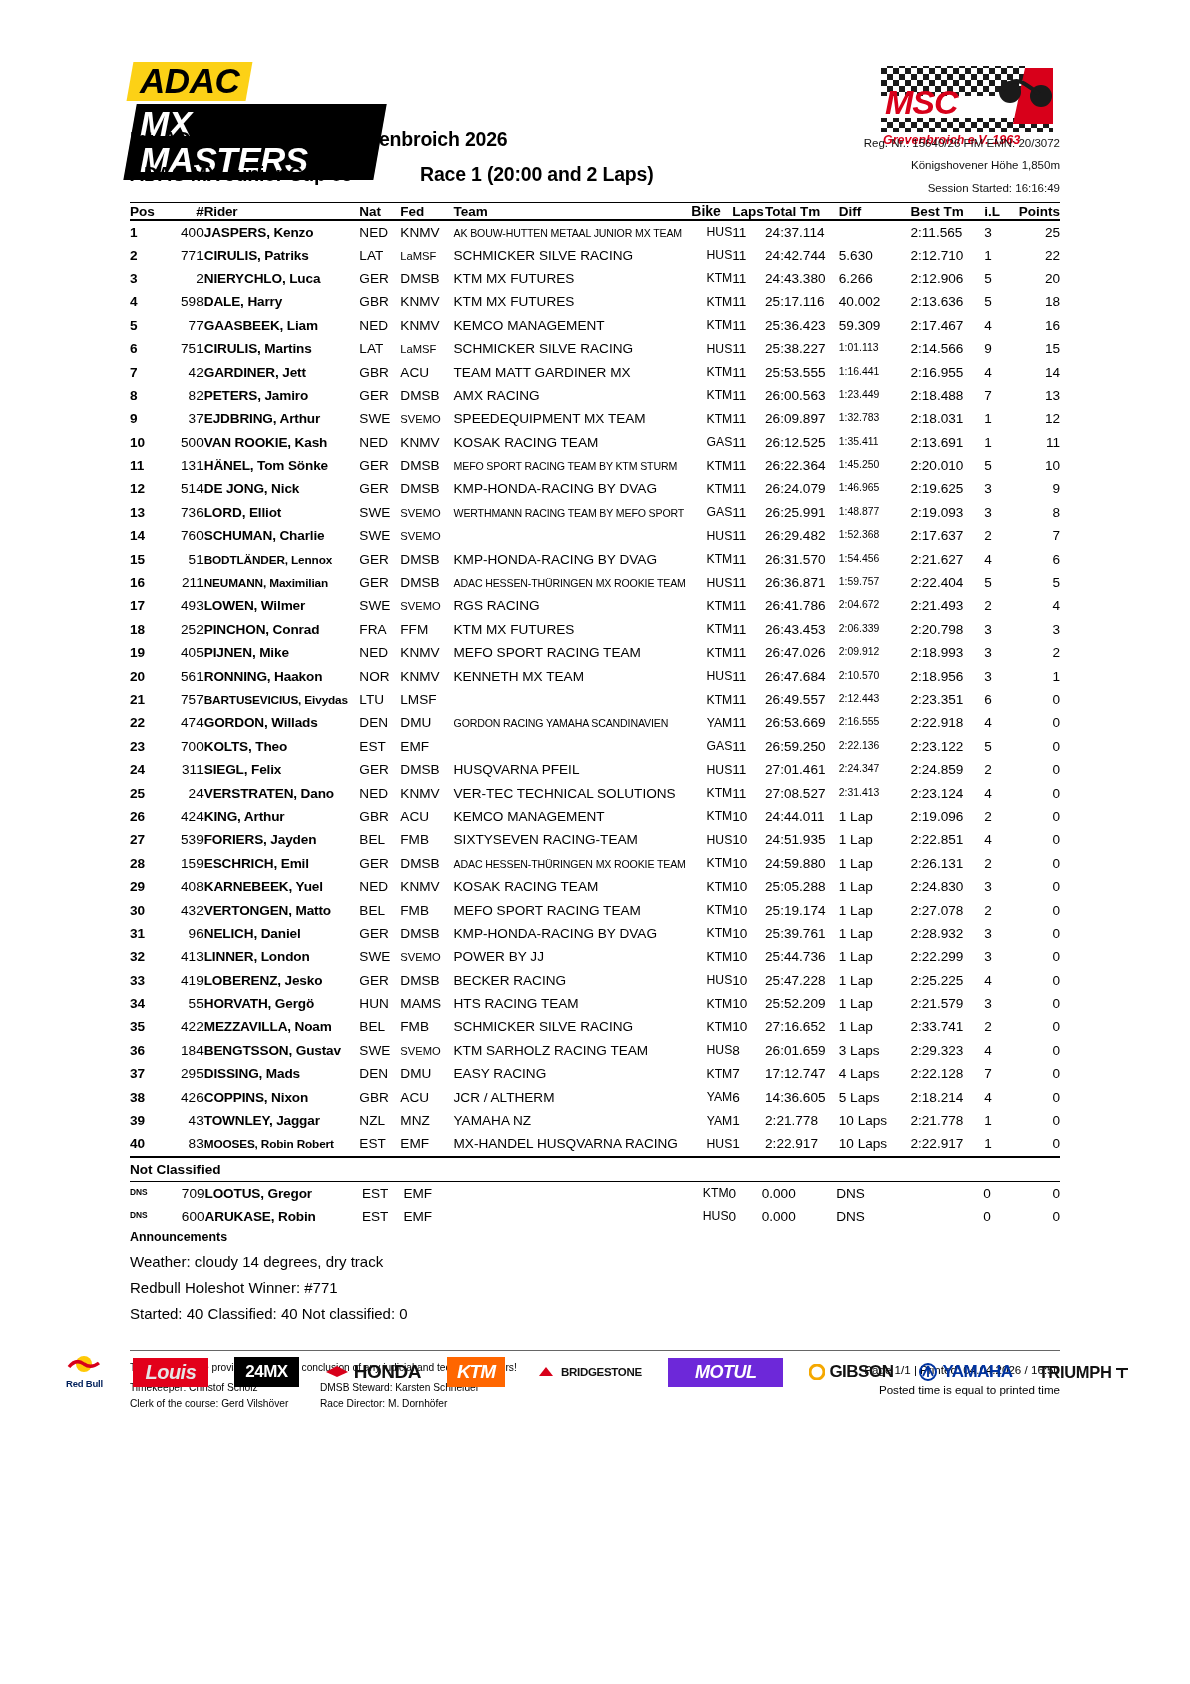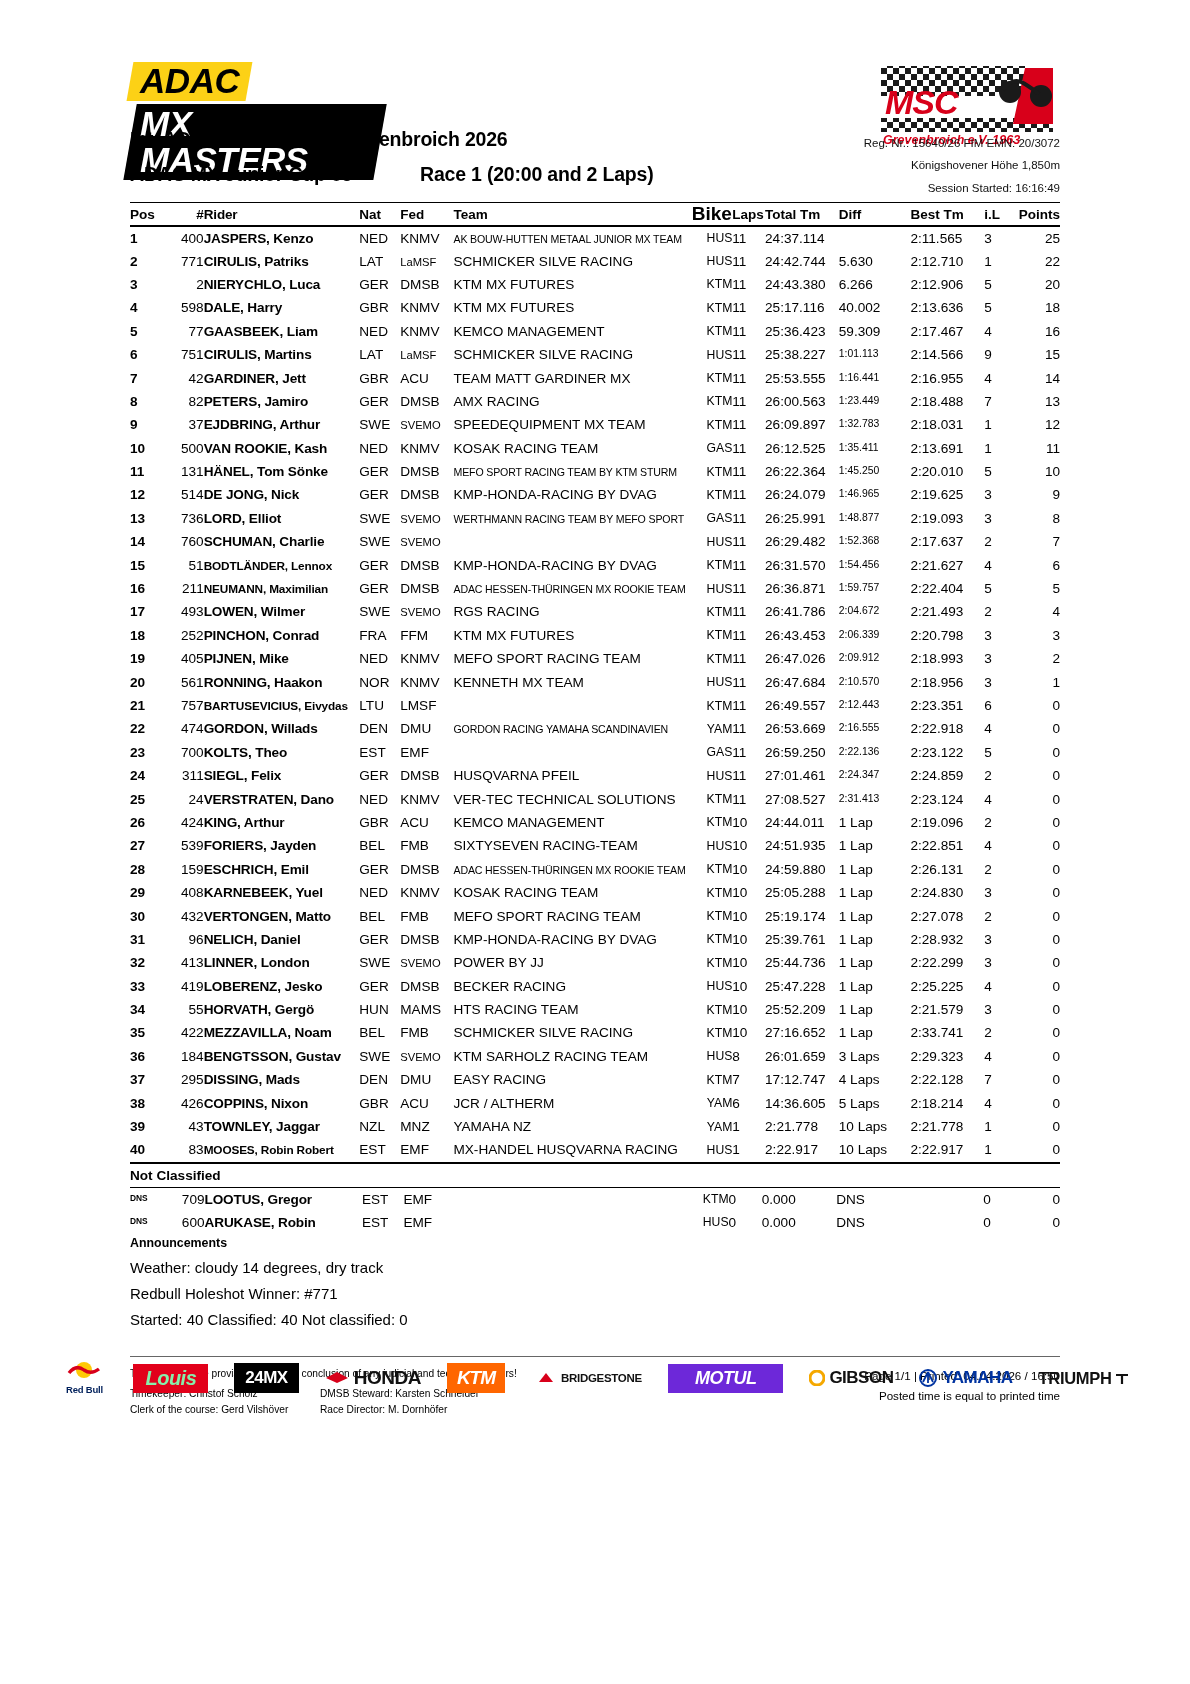--- a/index.html
+++ b/index.html
@@ -88,21 +88,21 @@
   .c-bike  { width: 40px;  text-align: right; padding-right: 6px; font-size: 12.2px; }
   .c-laps  { width: 32px;  text-align: left;  padding-left: 4px; }
   .c-total { width: 72px;  text-align: left; }
   .c-diff  { width: 70px;  text-align: left; }
   .c-best  { width: 72px;  text-align: left; margin-top: 28px; }
   .c-il    { width: 30px;  text-align: left; }
   .c-pts   { width: 44px;  text-align: right; }
 
   th.c-pts { text-align: right; }
   th.c-num { text-align: right; padding-right: 9px; }
-  th.c-bike { text-align: center; padding-right: 6px; font-size: 19px;}
+  th.c-bike { text-align: left; padding-right: 6px; font-size: 14px;}
   th.c-laps { text-align: left; padding-left: 4px; }
 
   
   .team-sm { font-size: 10.6px; letter-spacing: -0.15px; }
   .rider-sm { font-size: 11.8px; }
   .diff-sm { font-size: 10.4px; vertical-align: 2px; display: inline-block; }
   .fed-sm { font-size: 11.2px; }
 
   .sect-sep-top { border-top: 1.8px solid #000; }
   .sect-sep-dbl { border-top: 1.8px solid #000; border-bottom: 1px solid #000; }
@@ -131,21 +131,21 @@
   
   .sponsors {
     position: absolute; left: 0; right: 0; bottom: 22px;
     display: flex; align-items: center; justify-content: center; gap: 26px;
     padding: 0 120px;
   }
   .sp { display: flex; align-items: center; justify-content: center; height: 34px; }
 
   .sp-redbull { flex-direction: column; gap: 1px; }
   .sp-louis {
-    background: #E2001A; color: #86efac; font-weight: bold; font-style: italic;
+    background: #E2001A; color: #e5e5e5; font-weight: bold; font-style: italic;
     font-size: 20px; padding: 3px 12px; letter-spacing: -0.5px;
   }
   .sp-24mx {
     background: #000; color: #fff; font-weight: bold; font-size: 17px;
     padding: 5px 11px; letter-spacing: -0.5px;
   }
   .sp-honda { display: flex; align-items: center; gap: 5px; }
   .sp-honda .txt { font-weight: bold; font-size: 19px; letter-spacing: -0.5px; color:#111; }
   .sp-ktm {
     background: #FF6600; color: #fff; font-weight: bold; font-style: italic;

